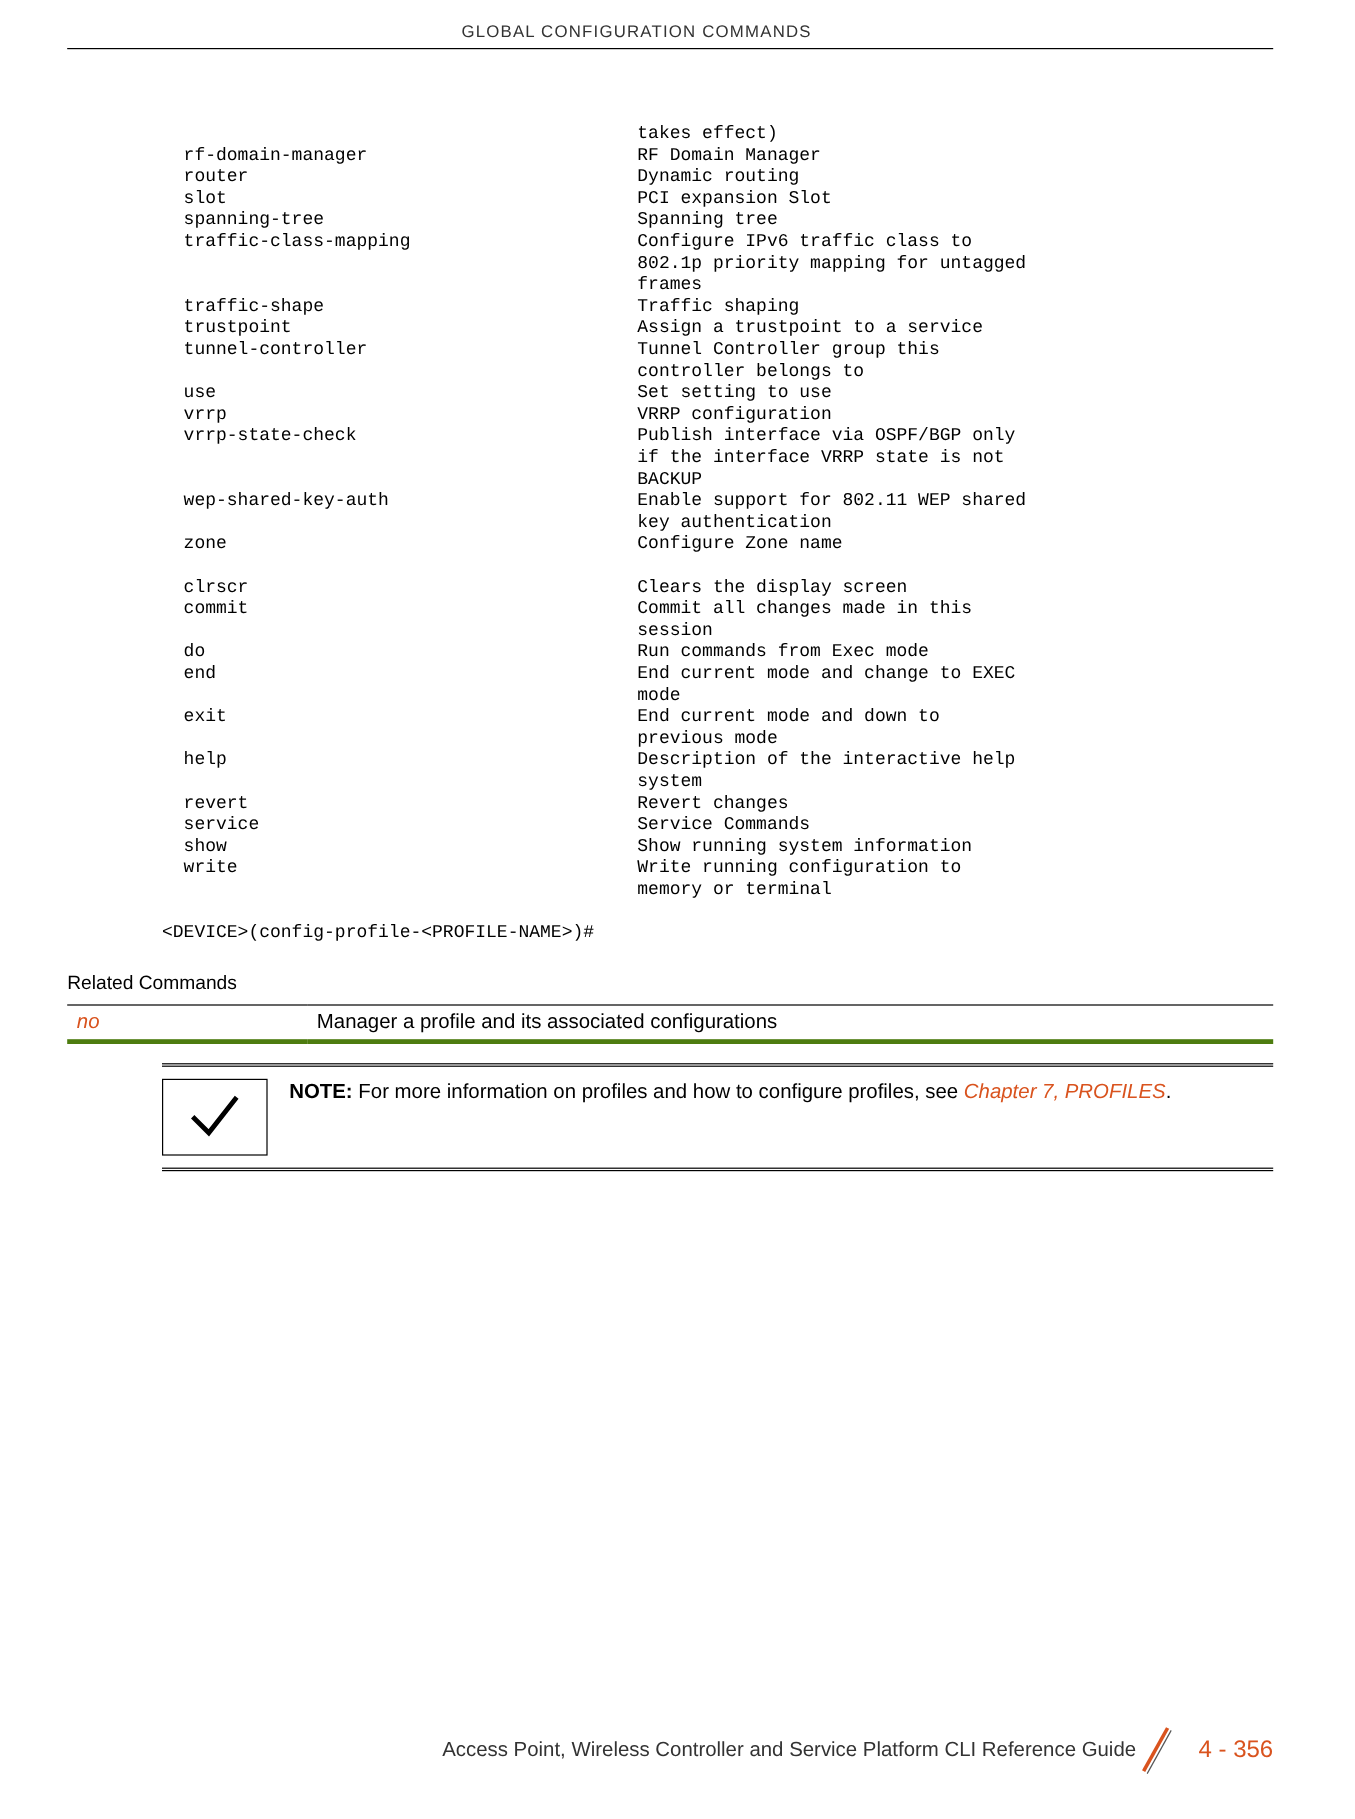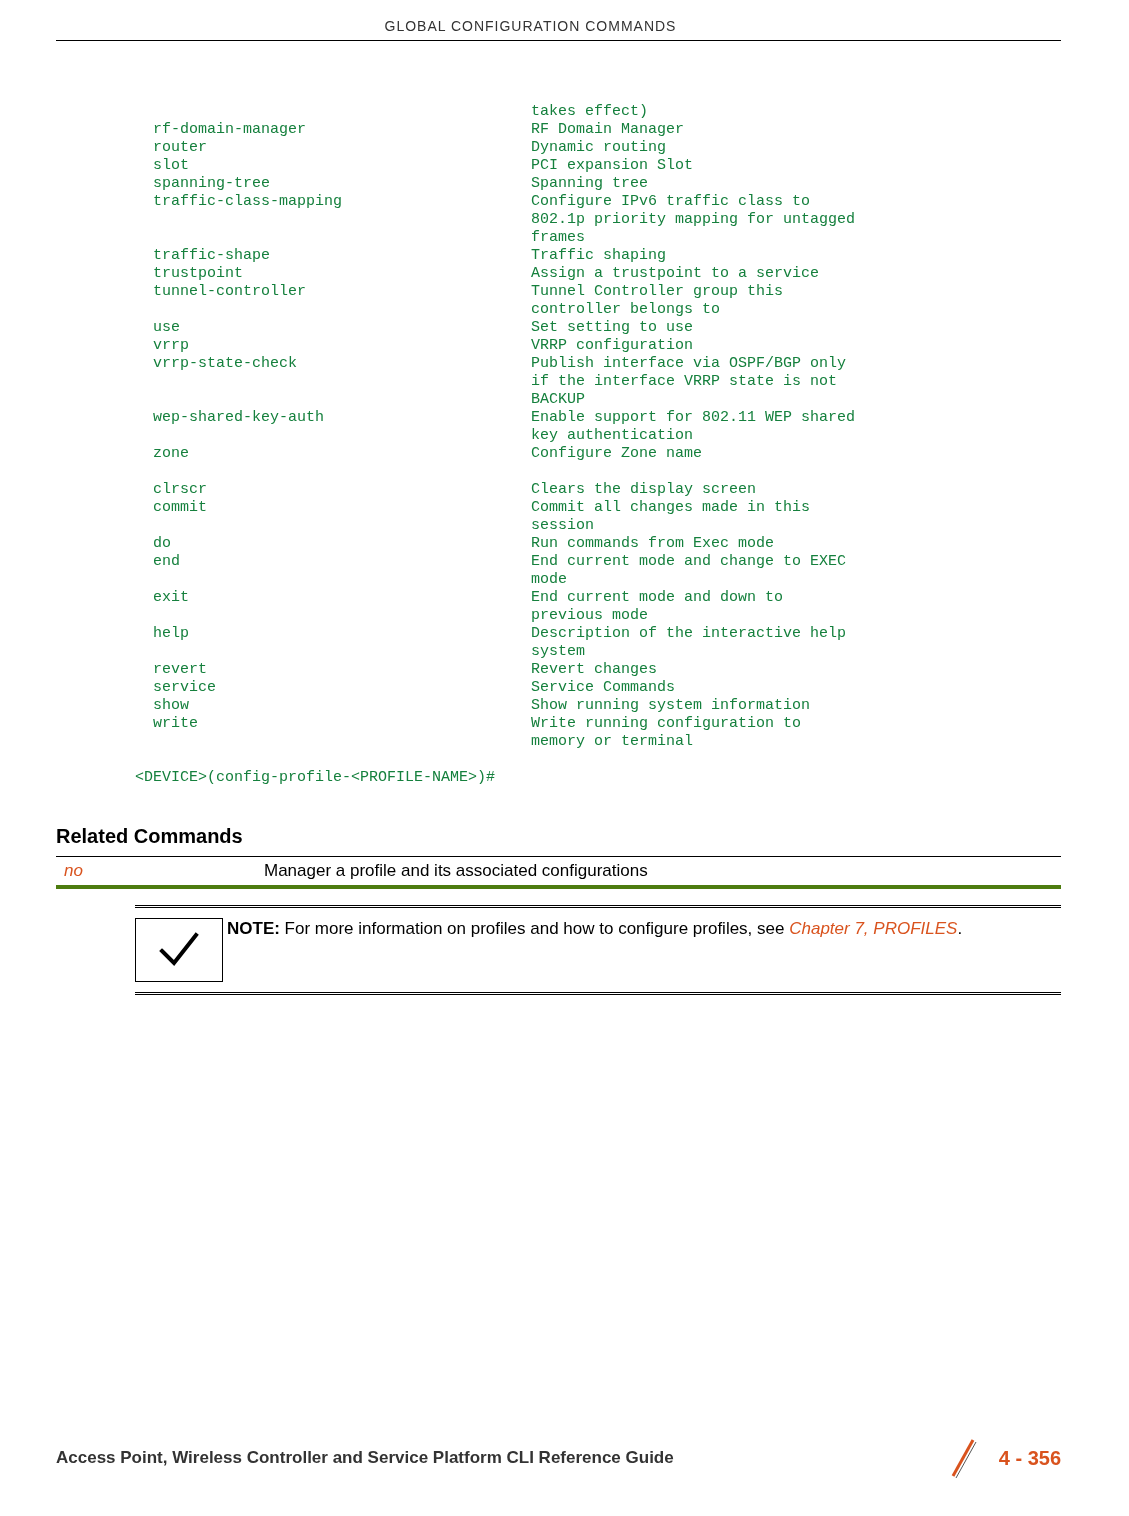--- a/index.html
+++ b/index.html
@@ -23,26 +23,26 @@
       border: none;
       border-top: 1px solid #000;
       margin: 0 68px 0 56px;
     }
     .cli-block {
       font-family: "Courier New", Courier, monospace;
       font-size: 15px;
       line-height: 1.2;
       white-space: pre;
       padding: 62px 0 0 135px;
-      color: #15803d;
+      color: #000000;
     }
     .section-heading {
-      font-weight: bold;
-      font-size: 20px;
-      margin: 38px 0 8px 56px;
+      font-weight: normal;
+      font-size: 16px;
+      margin: 24px 0 8px 56px;
     }
     .related-table {
       margin: 0 68px 0 56px;
       border-collapse: collapse;
       width: calc(100% - 124px);
       font-size: 17px;
     }
     .related-table td {
       border-top: 1px solid #000;
       border-bottom: 4px solid #4d7c0f;
@@ -58,21 +58,21 @@
       margin: 16px 68px 0 135px;
     }
     .note-rule {
       border: none;
       border-top: 3px double #000;
       margin: 0;
     }
     .note-inner {
       display: flex;
       align-items: flex-start;
-      gap: 4px;
+      gap: 18px;
       padding: 10px 0 10px 0;
     }
     .note-icon {
       width: 88px;
       height: 64px;
       border: 1px solid #000;
       display: flex;
       align-items: center;
       justify-content: center;
       flex-shrink: 0;
@@ -87,26 +87,25 @@
     .note-text .link {
       font-style: italic;
       color: #d9531e;
     }
     .footer {
       position: absolute;
       bottom: 36px;
       left: 0;
       right: 0;
       display: flex;
-      justify-content: space-between;
+      justify-content: flex-end;
       align-items: center;
       padding: 0 68px 0 56px;
       font-size: 17px;
       color: #333;
-      font-weight: bold;
     }
     .footer-right {
       display: flex;
       align-items: center;
       gap: 20px;
       font-size: 20px;
     }
     .page-slash svg { display: block; }
     .page-num { color: #d9531e; }
   </style>

